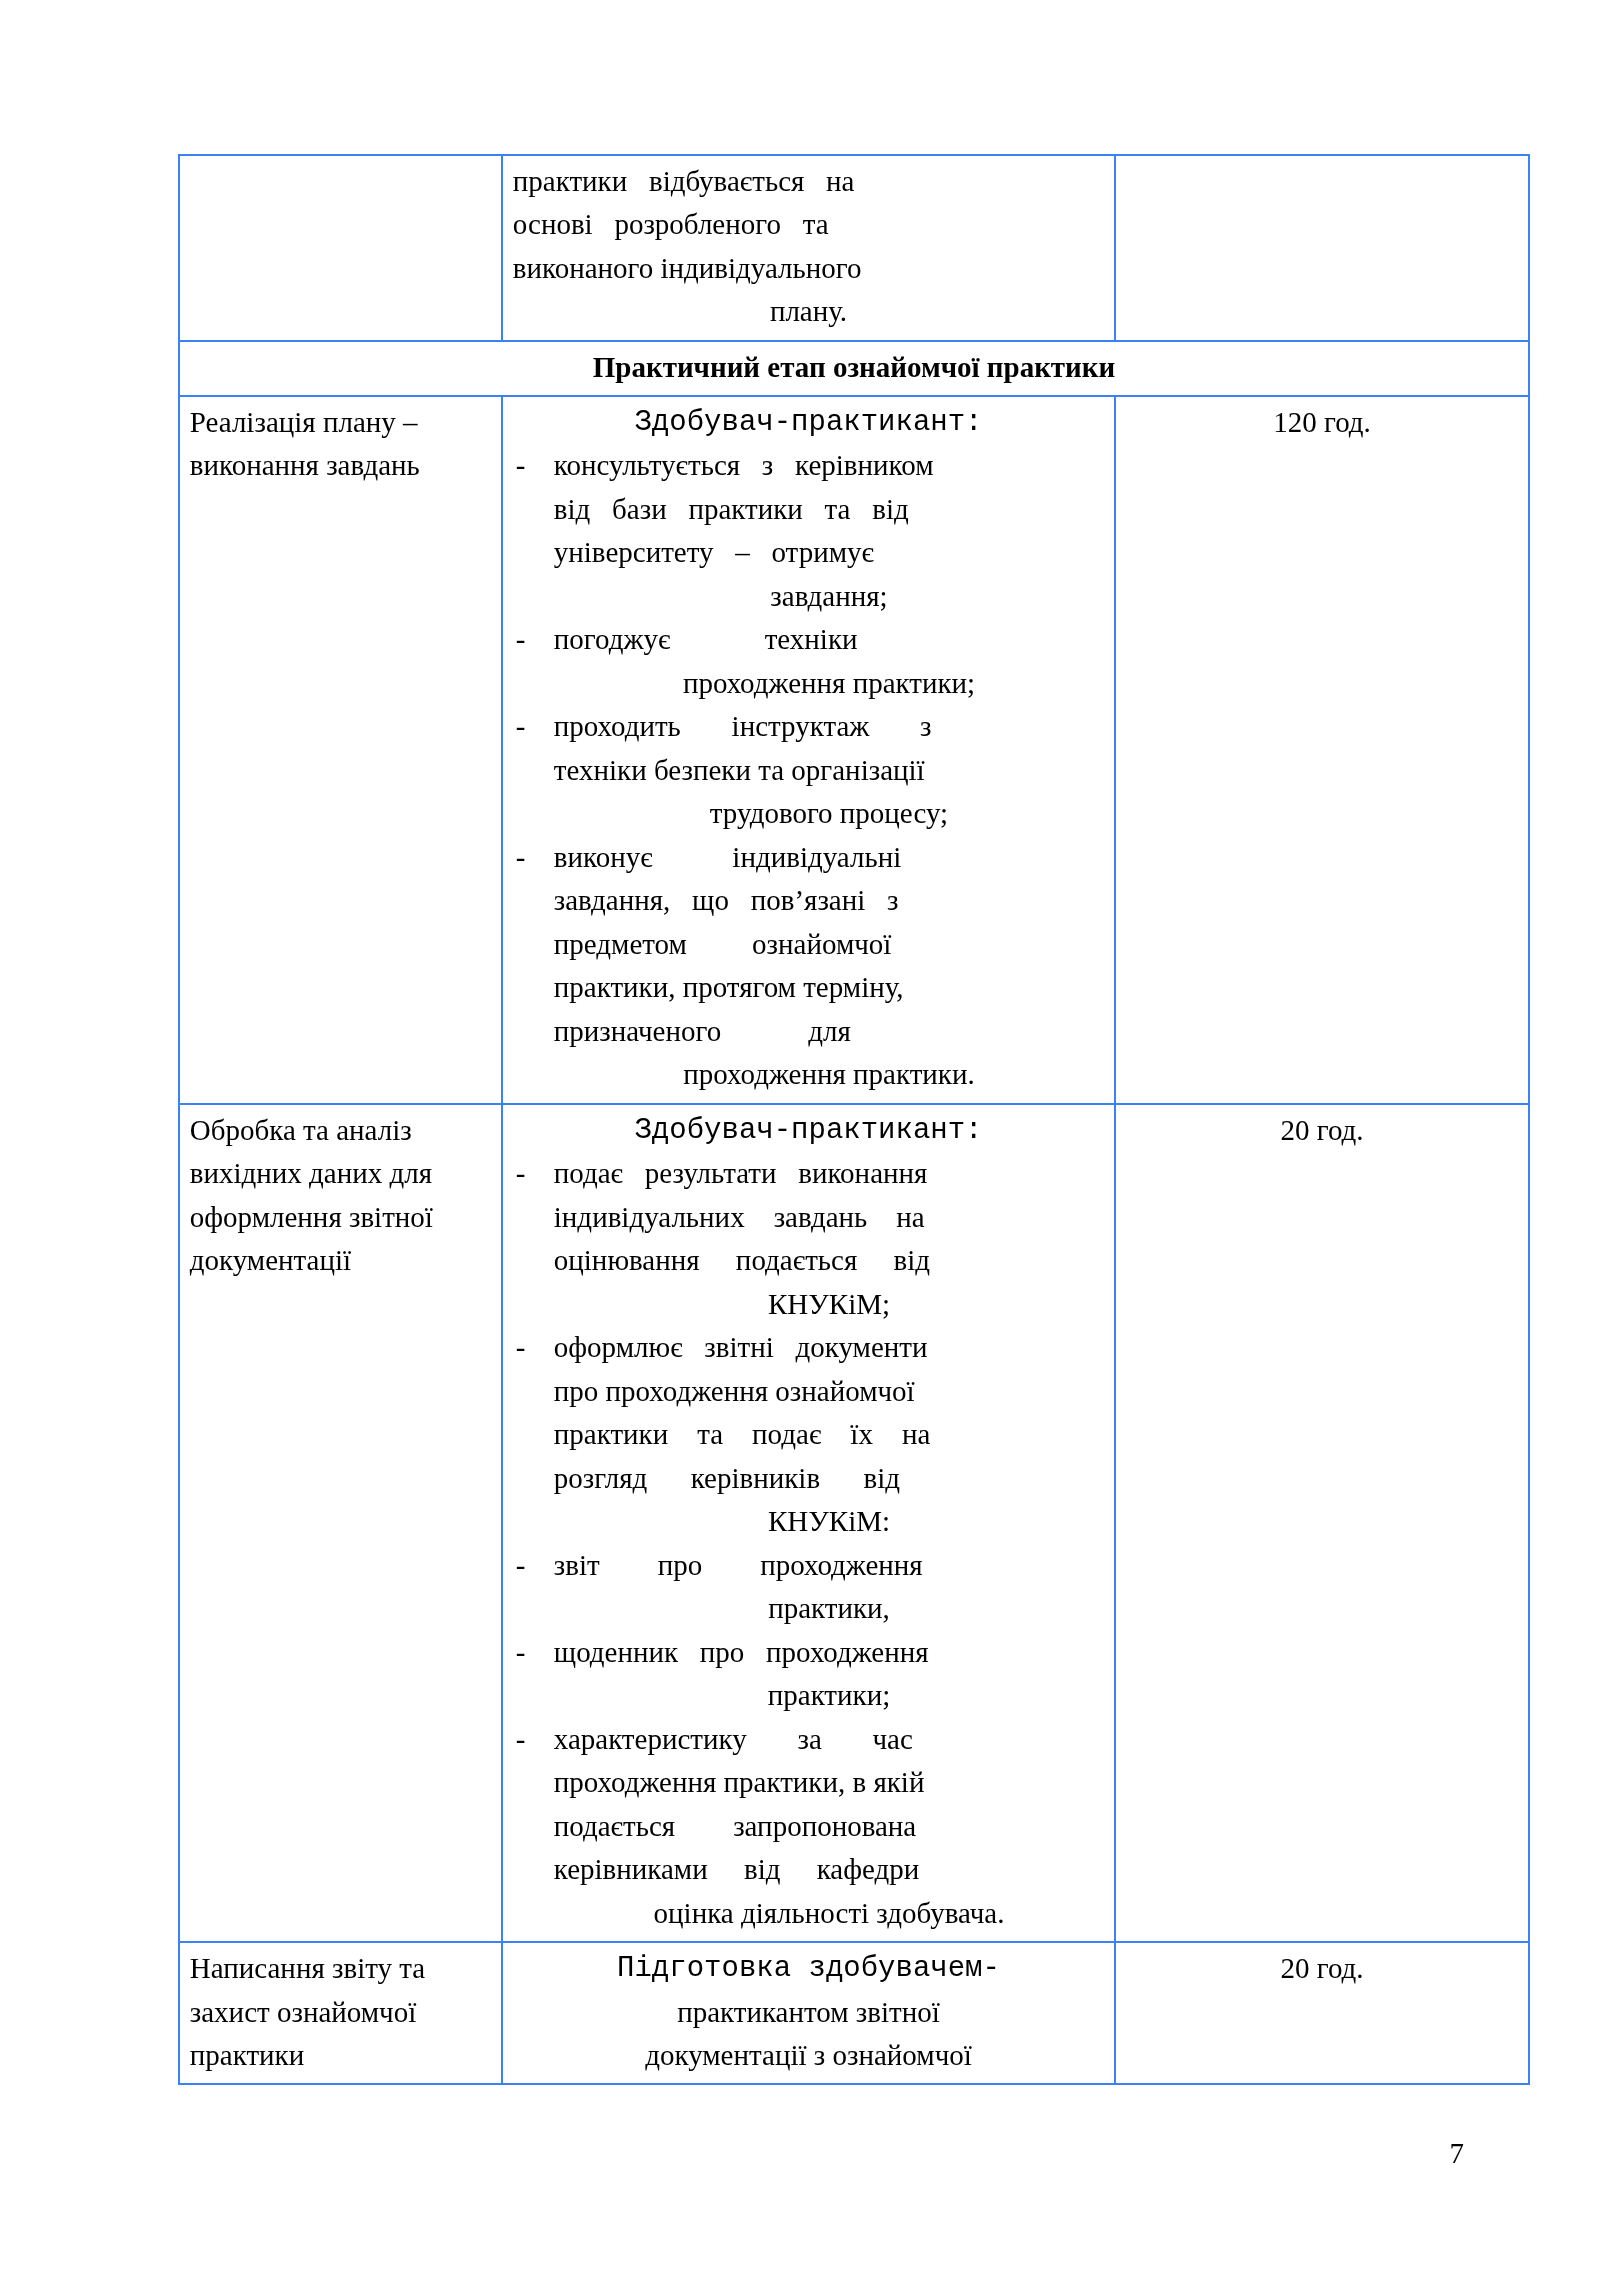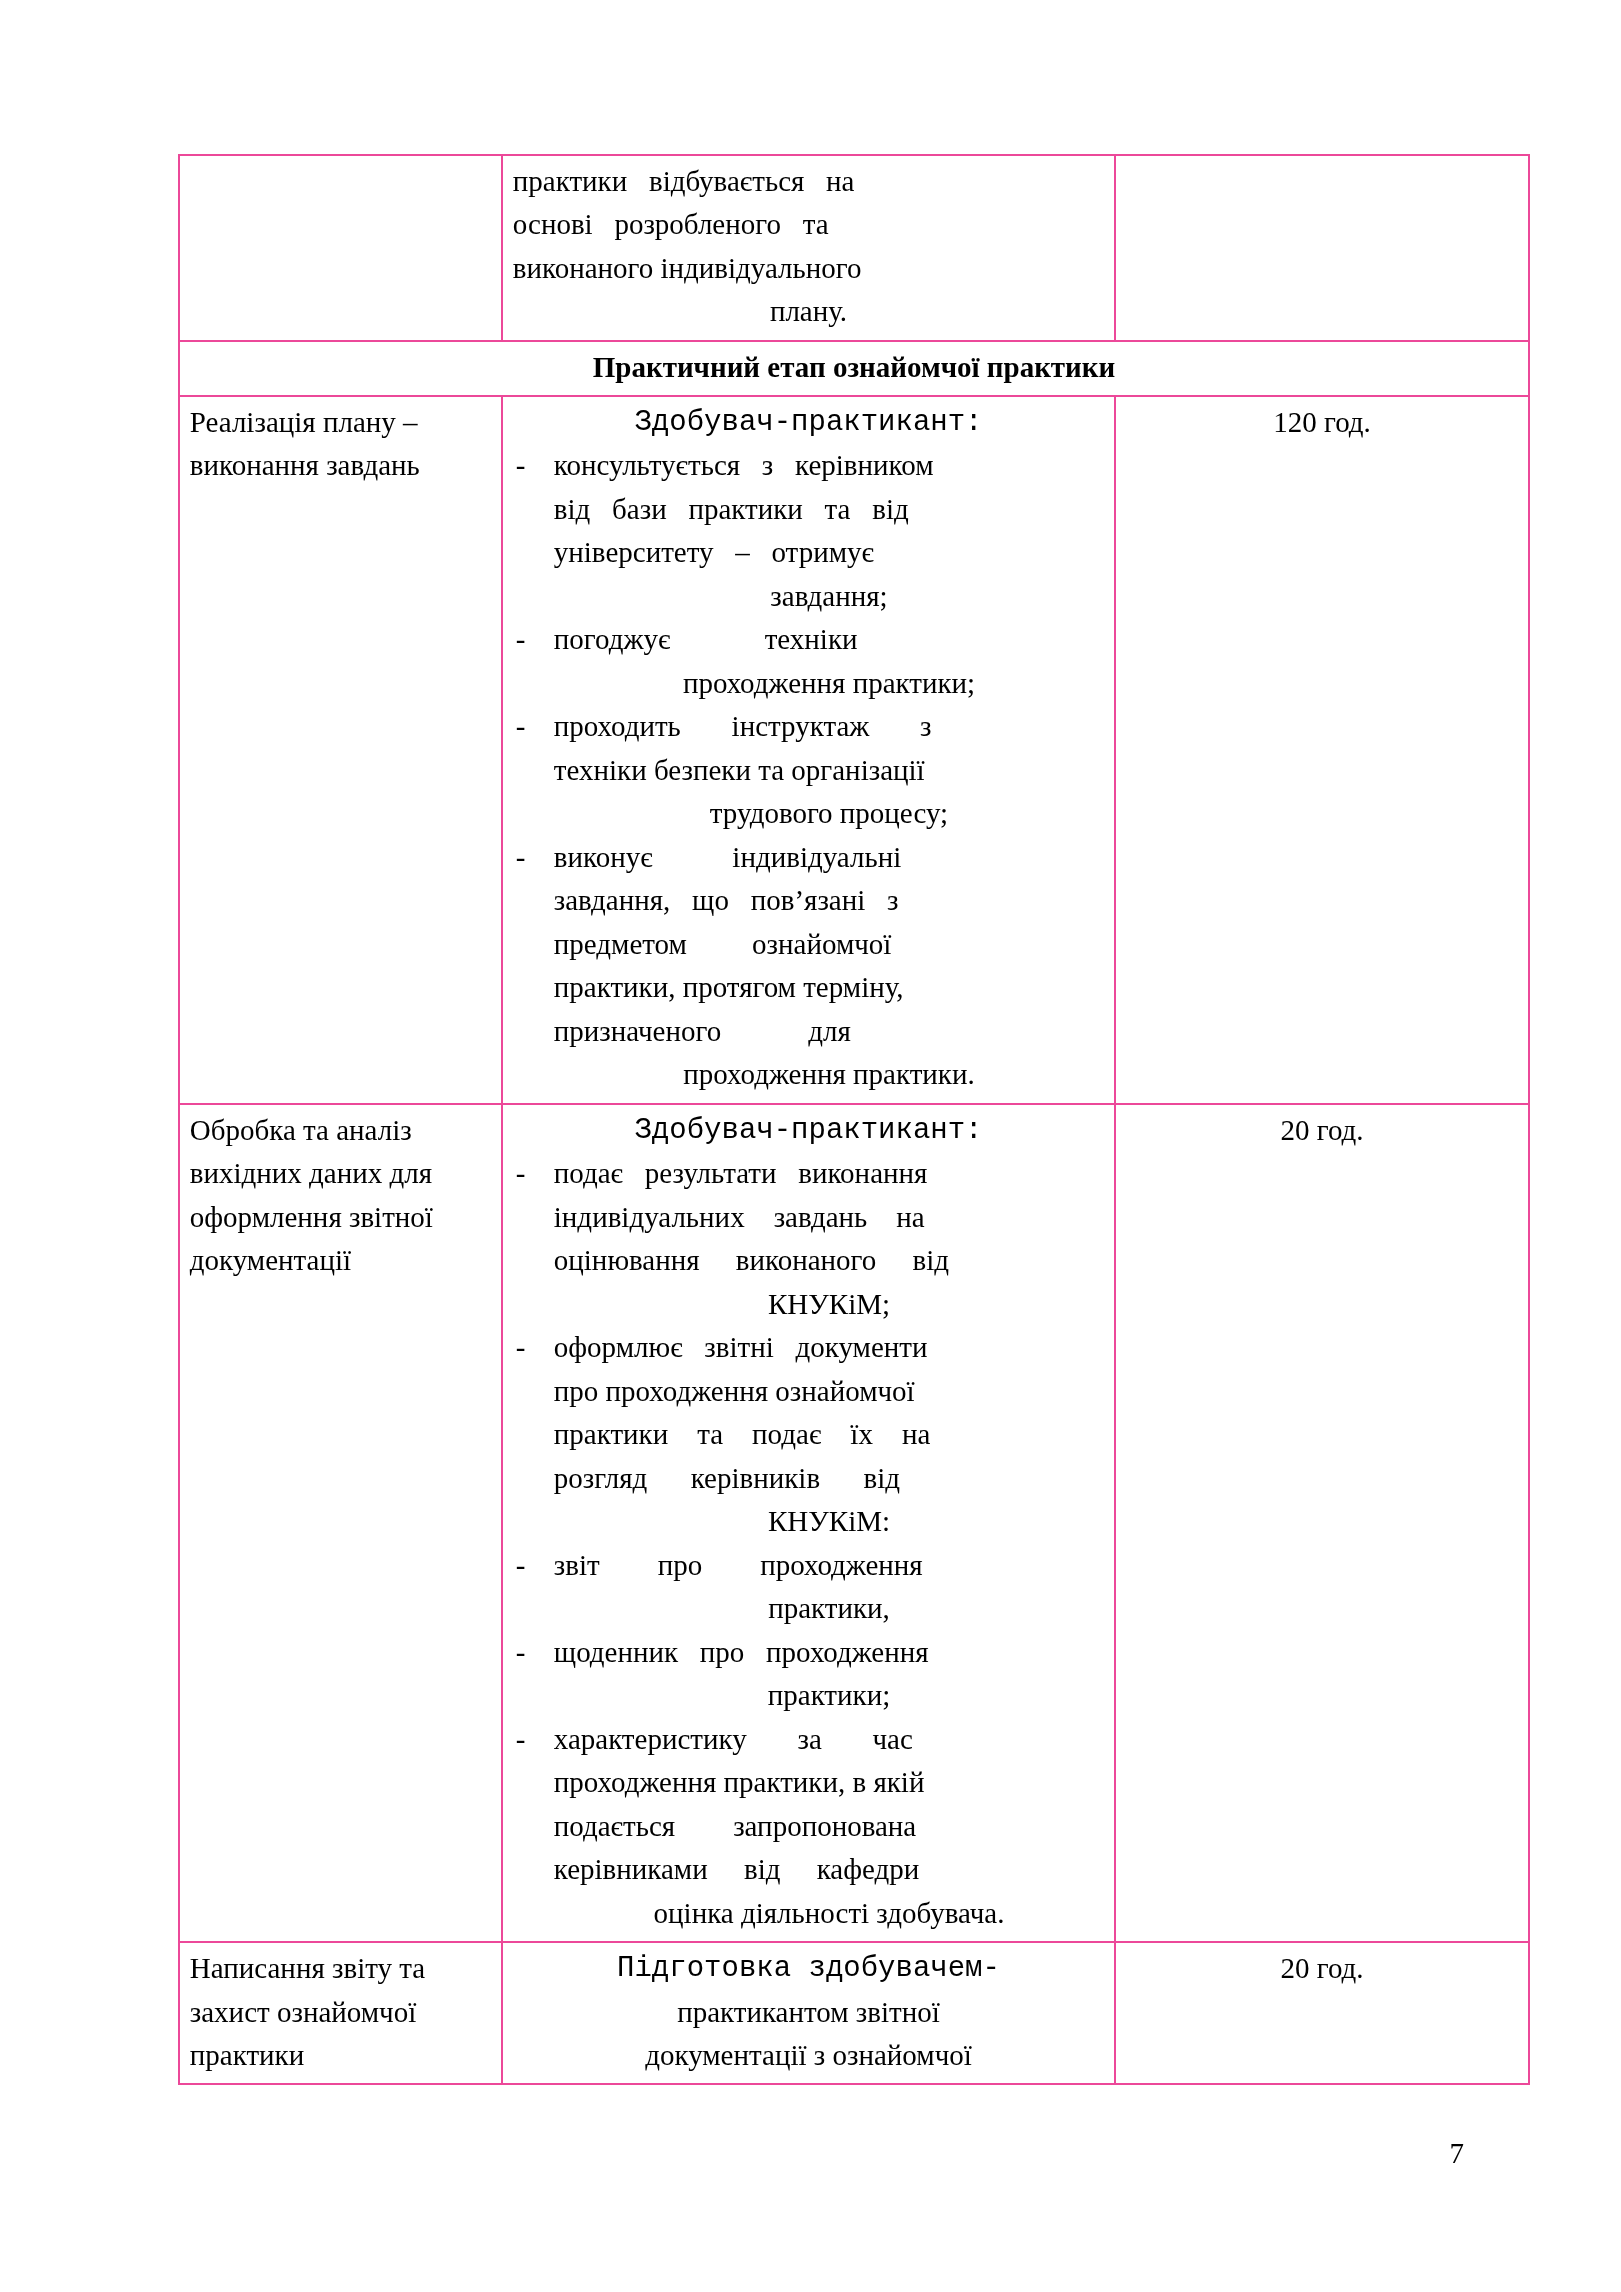--- a/index.html
+++ b/index.html
@@ -24,21 +24,21 @@
   }
   .doc-table {
     position: absolute;
     left: 178px;
     top: 154px;
     width: 1350px;
     border-collapse: collapse;
     table-layout: fixed;
   }
   .doc-table td {
-    border: 2px solid #ec4899;
+    border: 2px solid #3b82f6;
     padding: 3.9px 9.8px 5.9px 9.8px;
     vertical-align: top;
     font-size: 29px;
     line-height: 1.50;
   }
   .col-stage { width: 323px; }
   .col-desc  { width: 613px; }
   .col-hours { width: 414px; }
 
   .cell-stage {
@@ -221,21 +221,21 @@
           <ul class="bullets">
             <li>
               <span class="dash">-</span>
               <div class="jline">
                   <span>подає   результати   виконання</span>
                 </div>
               <div class="jline">
                   <span>індивідуальних    завдань    на</span>
                 </div>
               <div class="jline">
-                  <span>оцінювання     виконаного     від</span>
+                  <span>оцінювання     подається     від</span>
                 </div>
               <div class="jline last">
                   <span>КНУКіМ;</span>
                 </div>
             </li>
             <li>
               <span class="dash">-</span>
               <div class="jline">
                   <span>оформлює   звітні   документи</span>
                 </div>

